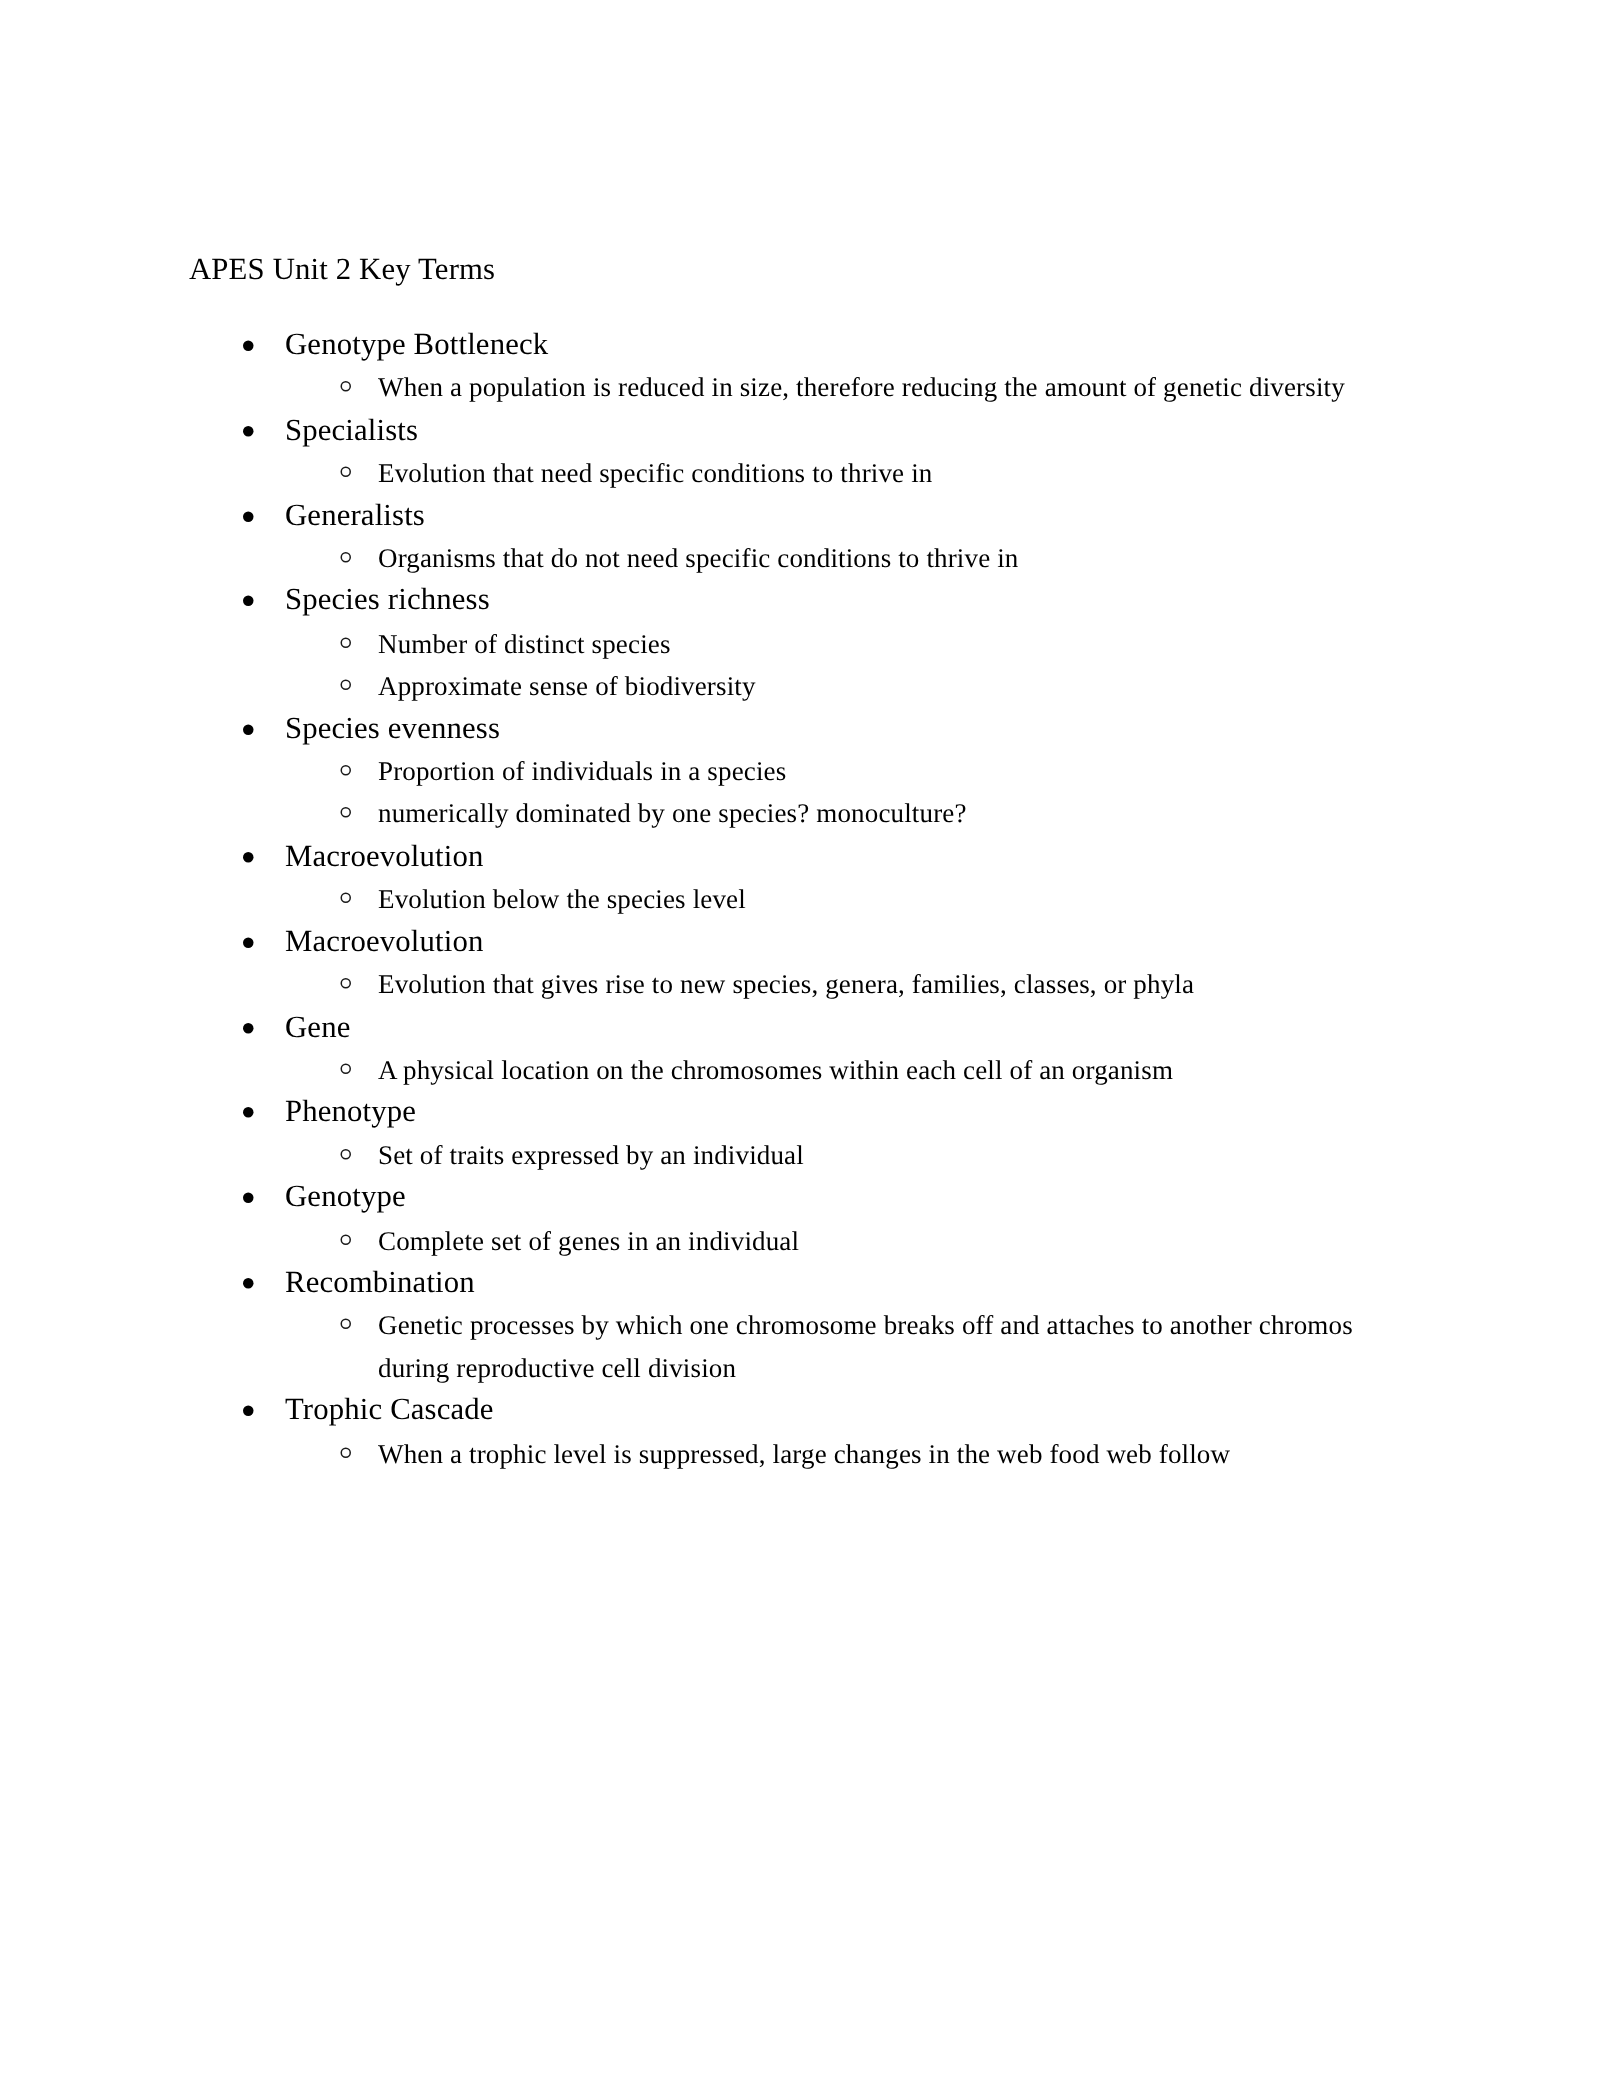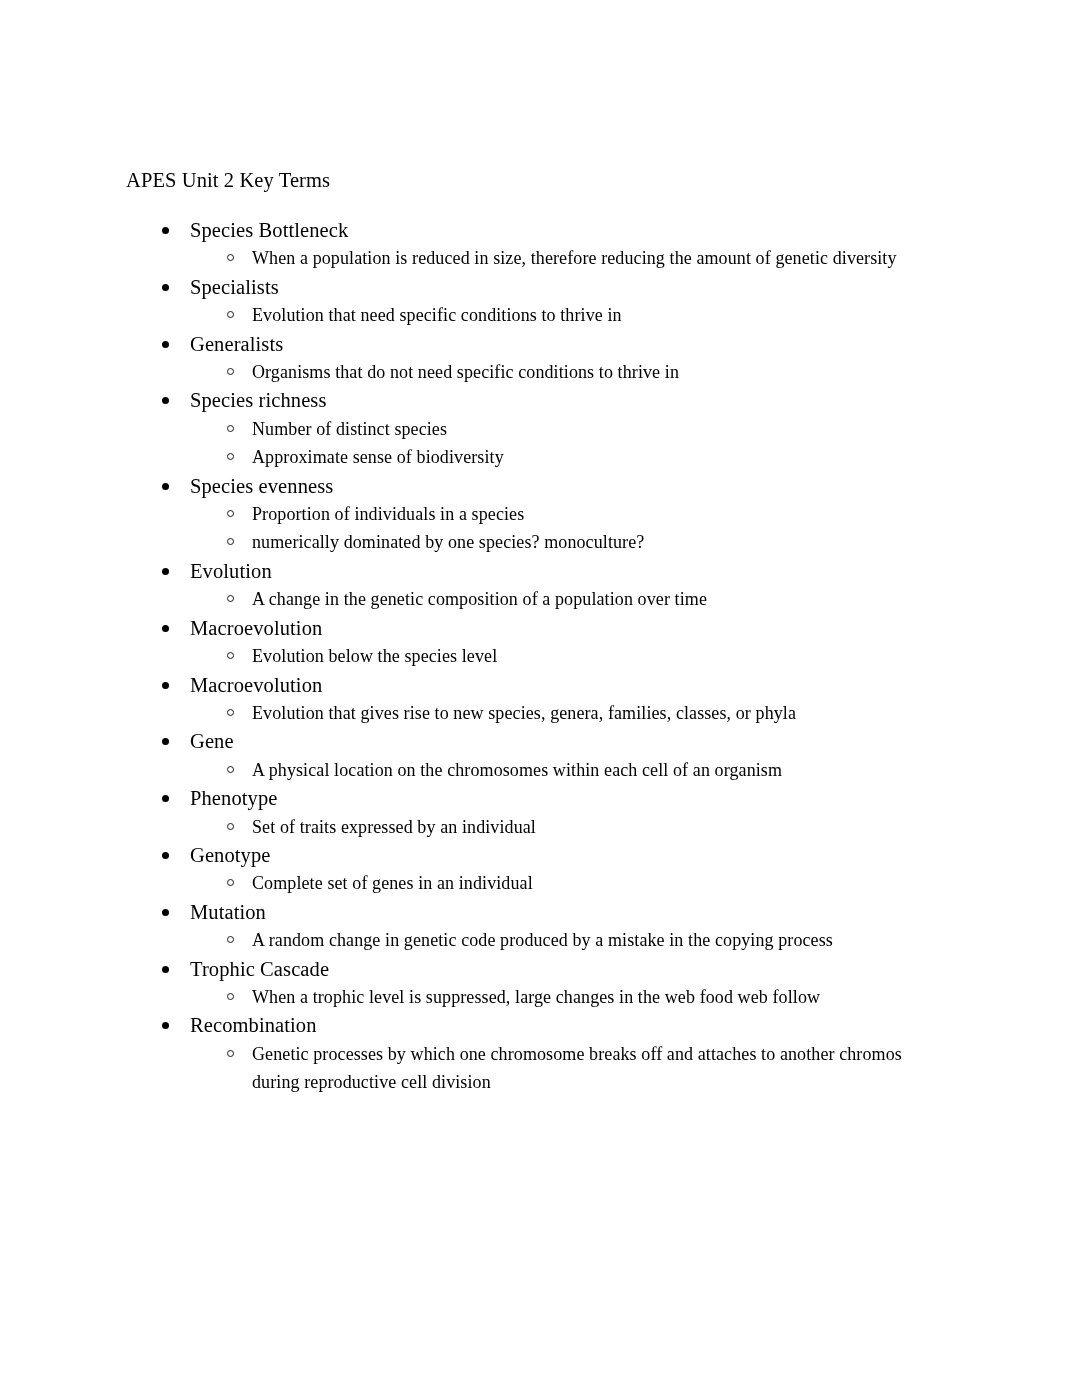--- a/index.html
+++ b/index.html
@@ -85,21 +85,21 @@
 </style>
 </head>
 <body>
 
 <div class="page">
   <div class="doc-body">
     <h1 class="doc-title">APES Unit 2 Key Terms</h1>
     <ul class="lvl1" id="terms-root">
         <li class="term">
           <span class="bullet-disc"></span>
-          <span class="term-label">Species Bottleneck</span>
+          <span class="term-label">Genotype Bottleneck</span>
           <ul class="lvl2">
             <li class="def">
               <span class="bullet-circle"></span>
               <span class="def-text">When a population is reduced in size, therefore reducing the amount of genetic diversity</span>
             </li>
           </ul>
         </li>
         <li class="term">
           <span class="bullet-disc"></span>
           <span class="term-label">Specialists</span>
@@ -143,30 +143,20 @@
               <span class="def-text">Proportion of individuals in a species</span>
             </li>
             <li class="def">
               <span class="bullet-circle"></span>
               <span class="def-text">numerically dominated by one species? monoculture?</span>
             </li>
           </ul>
         </li>
         <li class="term">
           <span class="bullet-disc"></span>
-          <span class="term-label">Evolution</span>
-          <ul class="lvl2">
-            <li class="def">
-              <span class="bullet-circle"></span>
-              <span class="def-text">A change in the genetic composition of a population over time</span>
-            </li>
-          </ul>
-        </li>
-        <li class="term">
-          <span class="bullet-disc"></span>
           <span class="term-label">Macroevolution</span>
           <ul class="lvl2">
             <li class="def">
               <span class="bullet-circle"></span>
               <span class="def-text">Evolution below the species level</span>
             </li>
           </ul>
         </li>
         <li class="term">
           <span class="bullet-disc"></span>
@@ -203,43 +193,33 @@
           <span class="term-label">Genotype</span>
           <ul class="lvl2">
             <li class="def">
               <span class="bullet-circle"></span>
               <span class="def-text">Complete set of genes in an individual</span>
             </li>
           </ul>
         </li>
         <li class="term">
           <span class="bullet-disc"></span>
-          <span class="term-label">Mutation</span>
-          <ul class="lvl2">
-            <li class="def">
-              <span class="bullet-circle"></span>
-              <span class="def-text">A random change in genetic code produced by a mistake in the copying process</span>
+          <span class="term-label">Recombination</span>
+          <ul class="lvl2">
+            <li class="def">
+              <span class="bullet-circle"></span>
+              <span class="def-text">Genetic processes by which one chromosome breaks off and attaches to another chromosome during reproductive cell division</span>
             </li>
           </ul>
         </li>
         <li class="term">
           <span class="bullet-disc"></span>
           <span class="term-label">Trophic Cascade</span>
           <ul class="lvl2">
             <li class="def">
               <span class="bullet-circle"></span>
               <span class="def-text">When a trophic level is suppressed, large changes in the web food web follow</span>
-            </li>
-          </ul>
-        </li>
-        <li class="term">
-          <span class="bullet-disc"></span>
-          <span class="term-label">Recombination</span>
-          <ul class="lvl2">
-            <li class="def">
-              <span class="bullet-circle"></span>
-              <span class="def-text">Genetic processes by which one chromosome breaks off and attaches to another chromosome during reproductive cell division</span>
             </li>
           </ul>
         </li>
       </ul>
   </div>
 </div>
 
 </body></html>

